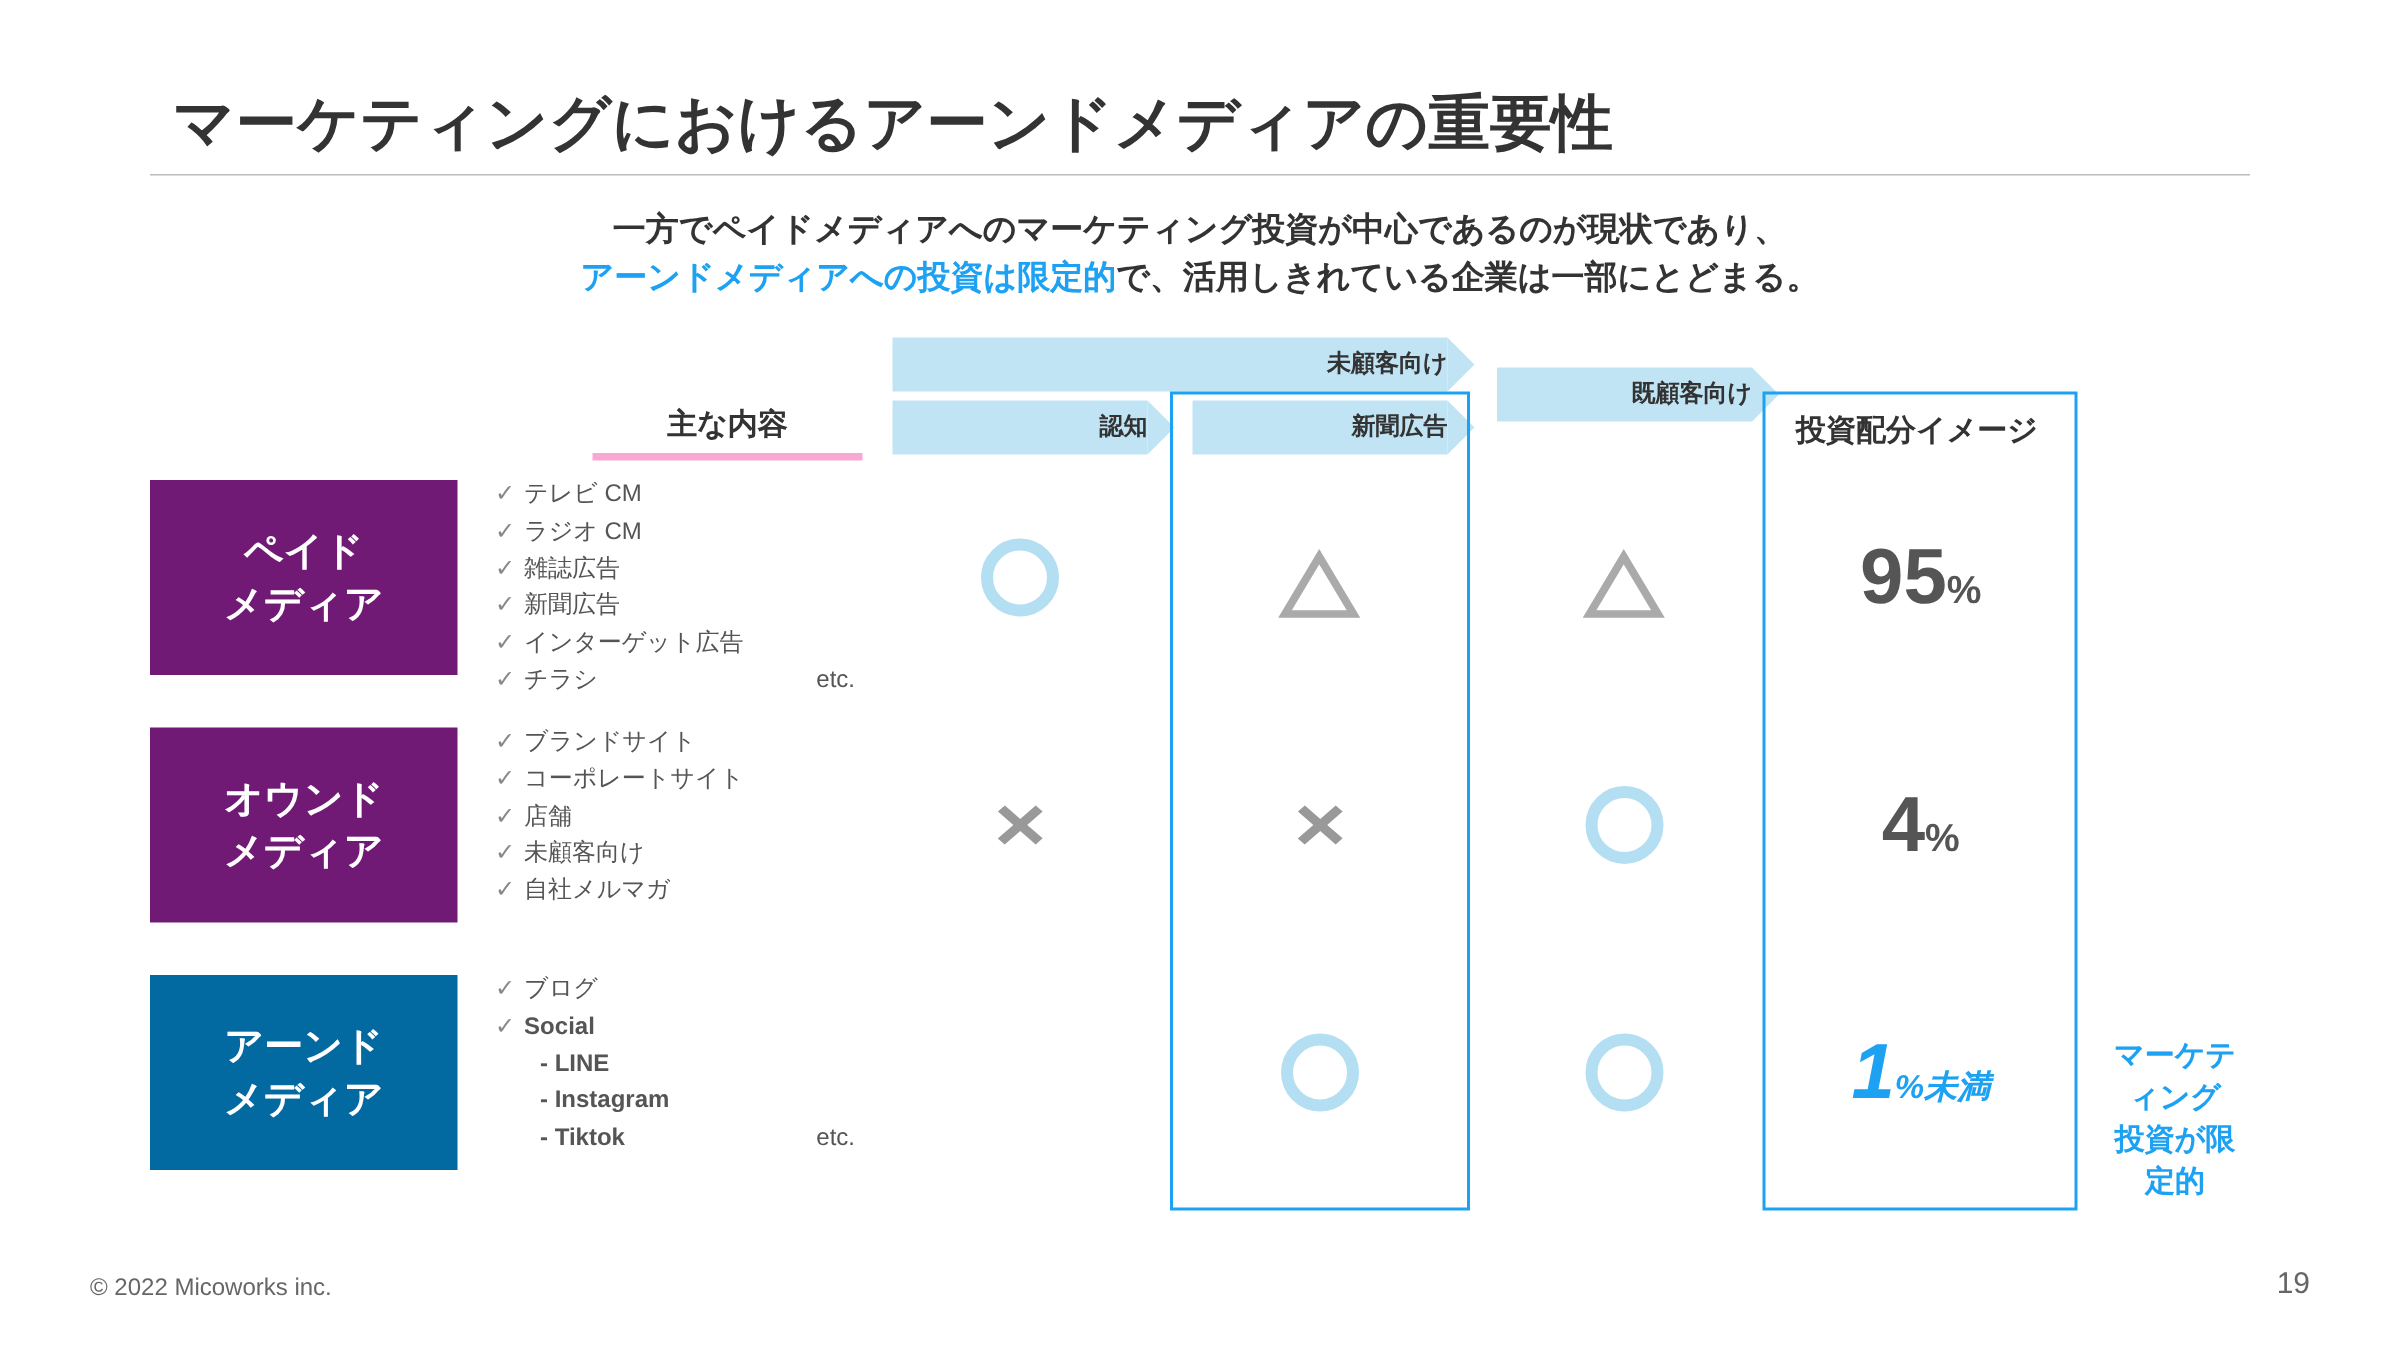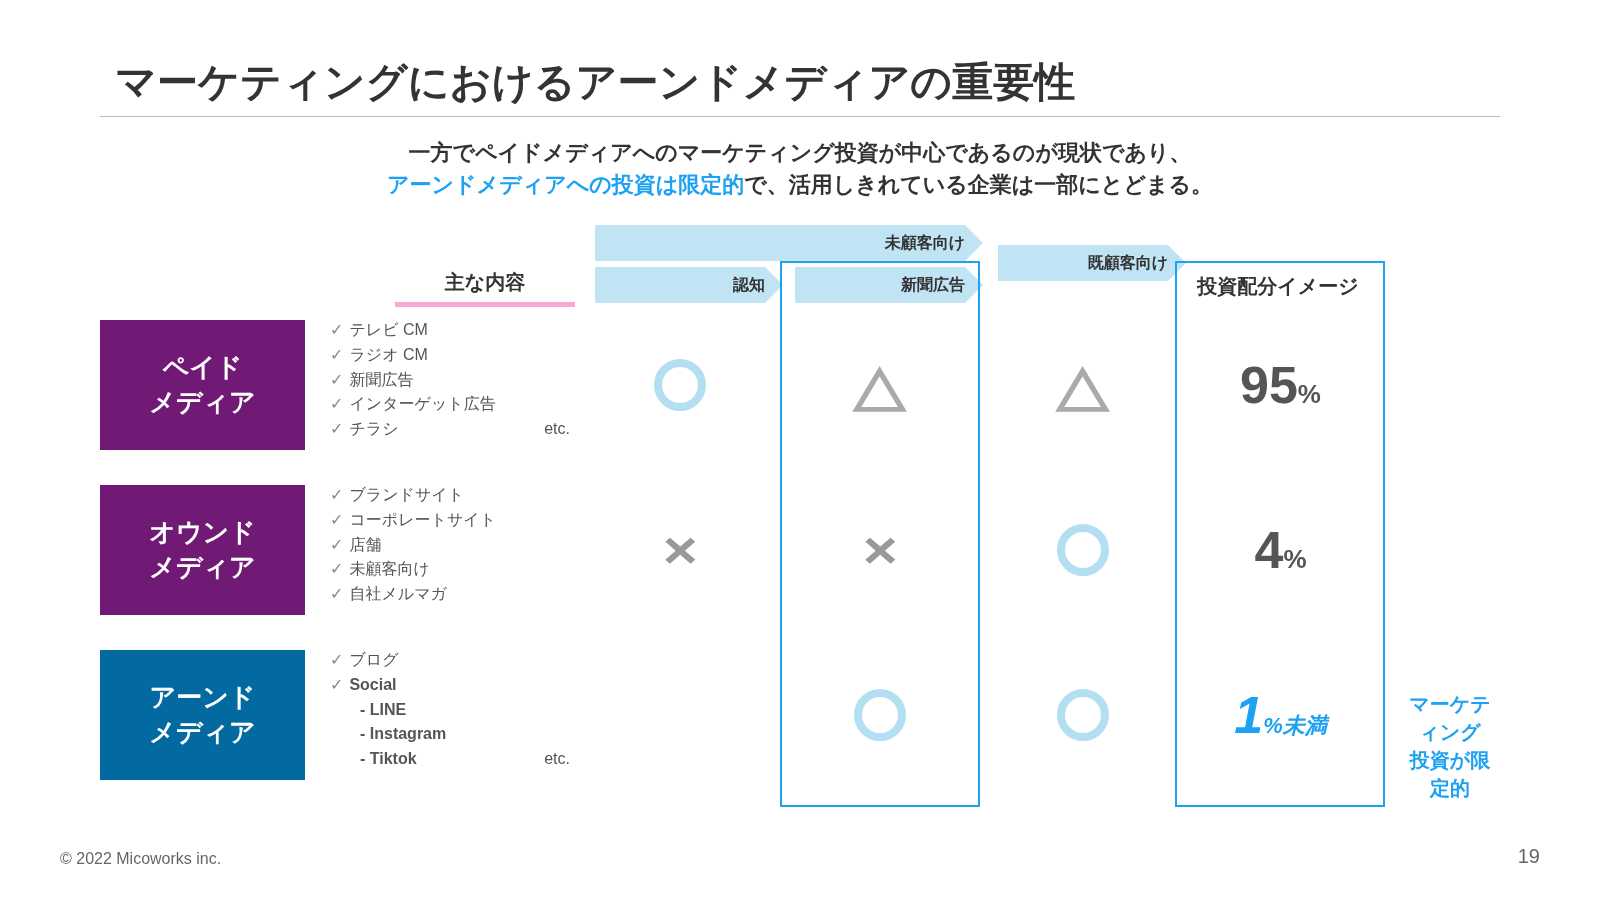--- a/index.html
+++ b/index.html
@@ -226,20 +226,21 @@
   <div class="col-head invest-h">投資配分イメージ</div>
 
   <div class="hl-box hl1"></div>
   <div class="hl-box hl2"></div>
 
   <div class="row row1">
     <div class="media-box media-dark">ペイド<br>メディア</div>
     <div class="details">
       <div class="check">テレビ CM</div>
       <div class="check">ラジオ CM</div>
+      <div class="check">雑誌広告</div>
       <div class="check">新聞広告</div>
       <div class="check">インターゲット広告</div>
       <div class="check">チラシ</div>
       <span class="etc">etc.</span>
     </div>
     <div class="cell cell1">
         <div class="sym-circle"></div>
       </div>
     <div class="cell cell2">
         <div class="sym-tri">△</div>

